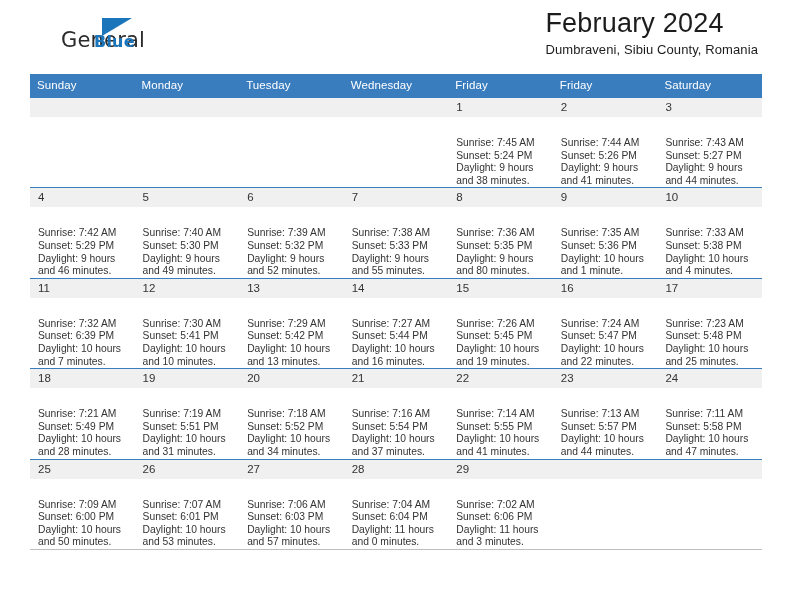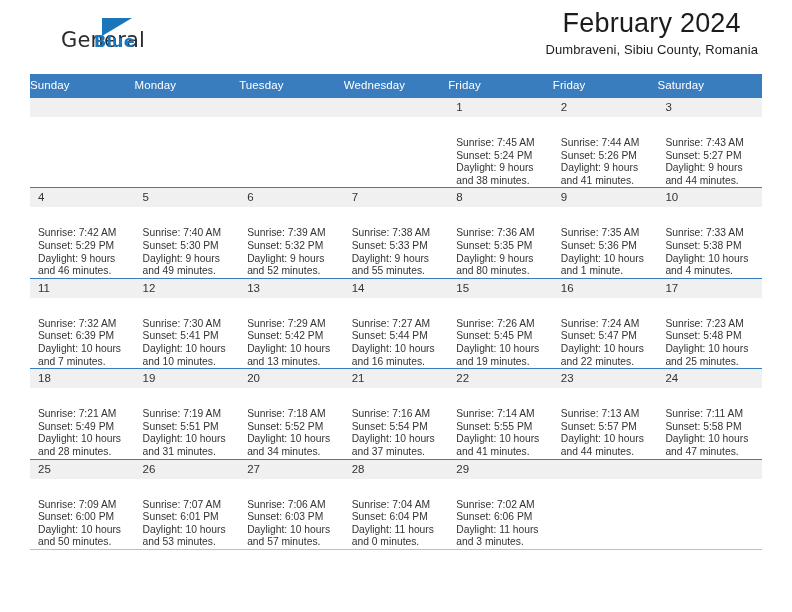--- a/index.html
+++ b/index.html
@@ -61,21 +61,21 @@
     font-size: 16px;
     color: #1b75bb;
     font-family: "DejaVu Sans", sans-serif;
     font-weight: 700;
     letter-spacing: .2px;
   }
   .title-block {
     position: absolute;
     right: 4px;
     top: 6px;
-    text-align: center;
+    text-align: left;
   }
   .cal-title {
     font-size: 27px;
     color: #1c1c1c;
     font-weight: 400;
     line-height: 34px;
     letter-spacing: .2px;
   }
   .cal-subtitle {
     font-size: 13px;
@@ -90,21 +90,21 @@
     width: 732px;
     border-collapse: collapse;
     table-layout: fixed;
   }
   .calendar th {
     background: #3a7dbf;
     color: #ffffff;
     font-size: 11.5px;
     font-weight: 400;
     text-align: left;
-    padding: 5px 0 6px 0;
+    padding: 5px 0 6px 7px;
     height: 11px;
     letter-spacing: .1px;
   }
   .calendar td {
     width: 104.57px;
     height: 78px;
     vertical-align: top;
     padding: 0;
     border-top: 1px solid #3a7dbf;
     background: #ffffff;

